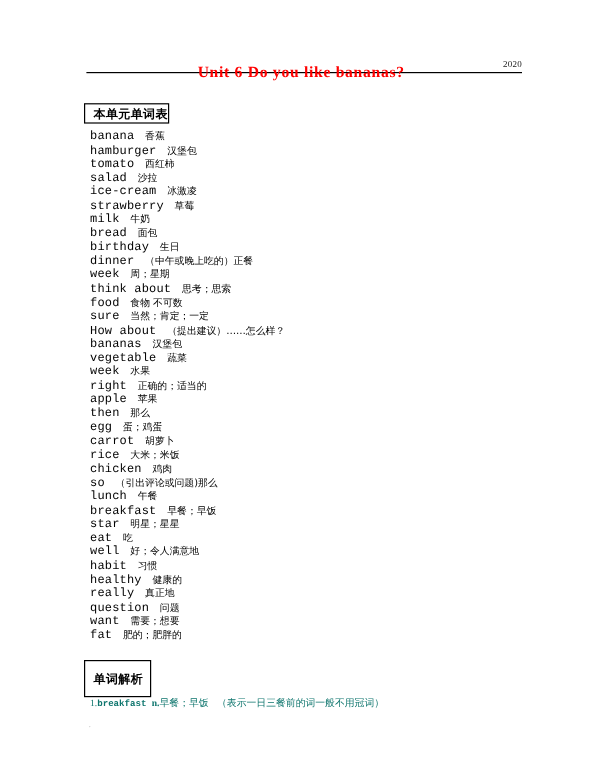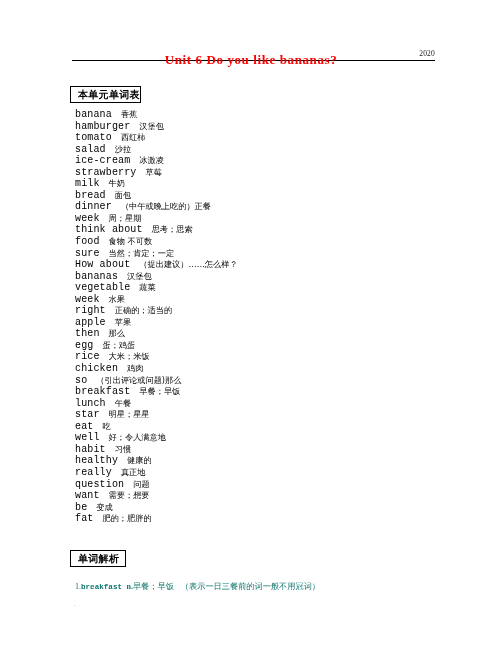--- a/index.html
+++ b/index.html
@@ -78,21 +78,21 @@
   #box-vocab {
     left: 70px;
     top: 86px;
     width: 71px;
     height: 17px;
   }
   #box-analysis {
     left: 70px;
     top: 550px;
     width: 56px;
-    height: 17px;
+    height: 31px;
   }
 
   
   .word-list {
     position: absolute;
     left: 75px;
     top: 106px;
     width: 400px;
   }
   .word-row {
@@ -178,47 +178,48 @@
 
   <div class="word-list" id="word-list">
       <div class="word-row"><span class="w-en">banana</span><span class="w-gap"></span><span class="w-cn">香蕉</span></div>
       <div class="word-row"><span class="w-en">hamburger</span><span class="w-gap"></span><span class="w-cn">汉堡包</span></div>
       <div class="word-row"><span class="w-en">tomato</span><span class="w-gap"></span><span class="w-cn">西红柿</span></div>
       <div class="word-row"><span class="w-en">salad</span><span class="w-gap"></span><span class="w-cn">沙拉</span></div>
       <div class="word-row"><span class="w-en">ice-cream</span><span class="w-gap"></span><span class="w-cn">冰激凌</span></div>
       <div class="word-row"><span class="w-en">strawberry</span><span class="w-gap"></span><span class="w-cn">草莓</span></div>
       <div class="word-row"><span class="w-en">milk</span><span class="w-gap"></span><span class="w-cn">牛奶</span></div>
       <div class="word-row"><span class="w-en">bread</span><span class="w-gap"></span><span class="w-cn">面包</span></div>
+      <div class="word-row"><span class="w-en">birthday</span><span class="w-gap"></span><span class="w-cn">生日</span></div>
       <div class="word-row"><span class="w-en">dinner</span><span class="w-gap"></span><span class="w-cn">（中午或晚上吃的）正餐</span></div>
       <div class="word-row"><span class="w-en">week</span><span class="w-gap"></span><span class="w-cn">周；星期</span></div>
       <div class="word-row"><span class="w-en">think about</span><span class="w-gap"></span><span class="w-cn">思考；思索</span></div>
       <div class="word-row"><span class="w-en">food</span><span class="w-gap"></span><span class="w-cn">食物  不可数</span></div>
       <div class="word-row"><span class="w-en">sure</span><span class="w-gap"></span><span class="w-cn">当然；肯定；一定</span></div>
       <div class="word-row"><span class="w-en">How about</span><span class="w-gap"></span><span class="w-cn">（提出建议）……怎么样？</span></div>
       <div class="word-row"><span class="w-en">bananas</span><span class="w-gap"></span><span class="w-cn">汉堡包</span></div>
       <div class="word-row"><span class="w-en">vegetable</span><span class="w-gap"></span><span class="w-cn">蔬菜</span></div>
       <div class="word-row"><span class="w-en">week</span><span class="w-gap"></span><span class="w-cn">水果</span></div>
       <div class="word-row"><span class="w-en">right</span><span class="w-gap"></span><span class="w-cn">正确的；适当的</span></div>
       <div class="word-row"><span class="w-en">apple</span><span class="w-gap"></span><span class="w-cn">苹果</span></div>
       <div class="word-row"><span class="w-en">then</span><span class="w-gap"></span><span class="w-cn">那么</span></div>
       <div class="word-row"><span class="w-en">egg</span><span class="w-gap"></span><span class="w-cn">蛋；鸡蛋</span></div>
+      <div class="word-row"><span class="w-en">carrot</span><span class="w-gap"></span><span class="w-cn">胡萝卜</span></div>
       <div class="word-row"><span class="w-en">rice</span><span class="w-gap"></span><span class="w-cn">大米；米饭</span></div>
       <div class="word-row"><span class="w-en">chicken</span><span class="w-gap"></span><span class="w-cn">鸡肉</span></div>
       <div class="word-row"><span class="w-en">so</span><span class="w-gap"></span><span class="w-cn">（引出评论或问题)那么</span></div>
+      <div class="word-row"><span class="w-en">lunch</span><span class="w-gap"></span><span class="w-cn">午餐</span></div>
       <div class="word-row"><span class="w-en">breakfast</span><span class="w-gap"></span><span class="w-cn">早餐；早饭</span></div>
-      <div class="word-row"><span class="w-en">lunch</span><span class="w-gap"></span><span class="w-cn">午餐</span></div>
       <div class="word-row"><span class="w-en">star</span><span class="w-gap"></span><span class="w-cn">明星；星星</span></div>
       <div class="word-row"><span class="w-en">eat</span><span class="w-gap"></span><span class="w-cn">吃</span></div>
       <div class="word-row"><span class="w-en">well</span><span class="w-gap"></span><span class="w-cn">好；令人满意地</span></div>
       <div class="word-row"><span class="w-en">habit</span><span class="w-gap"></span><span class="w-cn">习惯</span></div>
       <div class="word-row"><span class="w-en">healthy</span><span class="w-gap"></span><span class="w-cn">健康的</span></div>
       <div class="word-row"><span class="w-en">really</span><span class="w-gap"></span><span class="w-cn">真正地</span></div>
       <div class="word-row"><span class="w-en">question</span><span class="w-gap"></span><span class="w-cn">问题</span></div>
       <div class="word-row"><span class="w-en">want</span><span class="w-gap"></span><span class="w-cn">需要；想要</span></div>
-      <div class="word-row"><span class="w-en">be</span><span class="w-gap"></span><span class="w-cn">变成</span></div>
       <div class="word-row"><span class="w-en">fat</span><span class="w-gap"></span><span class="w-cn">肥的；肥胖的</span></div>
     </div>
 
   <div class="section-box" id="box-analysis">
     <span>单词解析</span>
   </div>
 
   <div class="analysis" id="analysis-list">
       <div class="analysis-line"><span class="an-num">1.</span><span class="an-en">breakfast</span> <span class="an-pos">n.</span><span class="an-cn">早餐；早饭</span><span style="display: inline-block; width: 7px;"></span><span class="an-note">（表示一日三餐前的词一般不用冠词）</span></div>
     </div>

